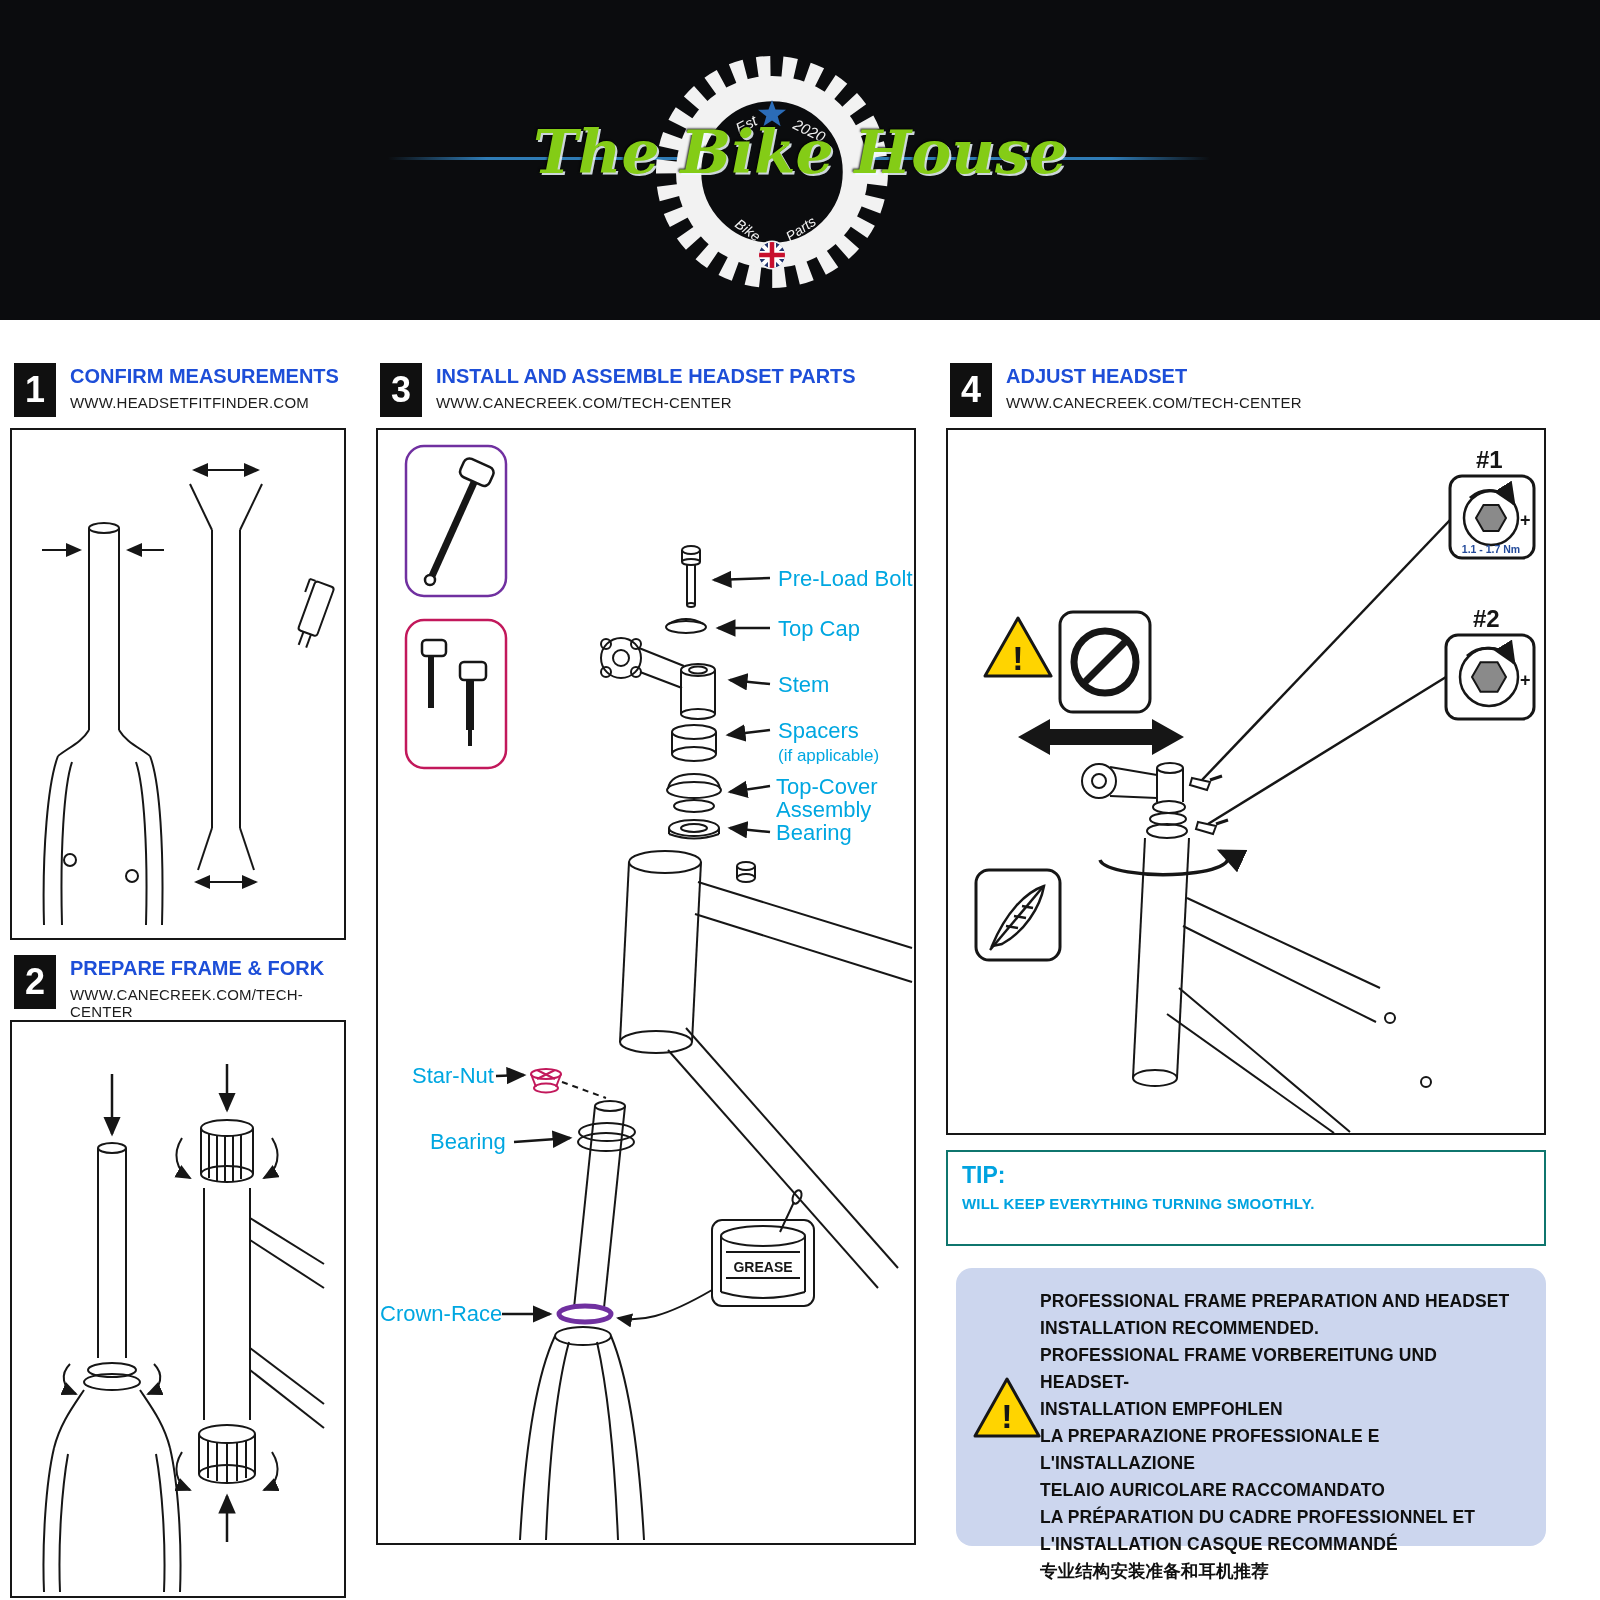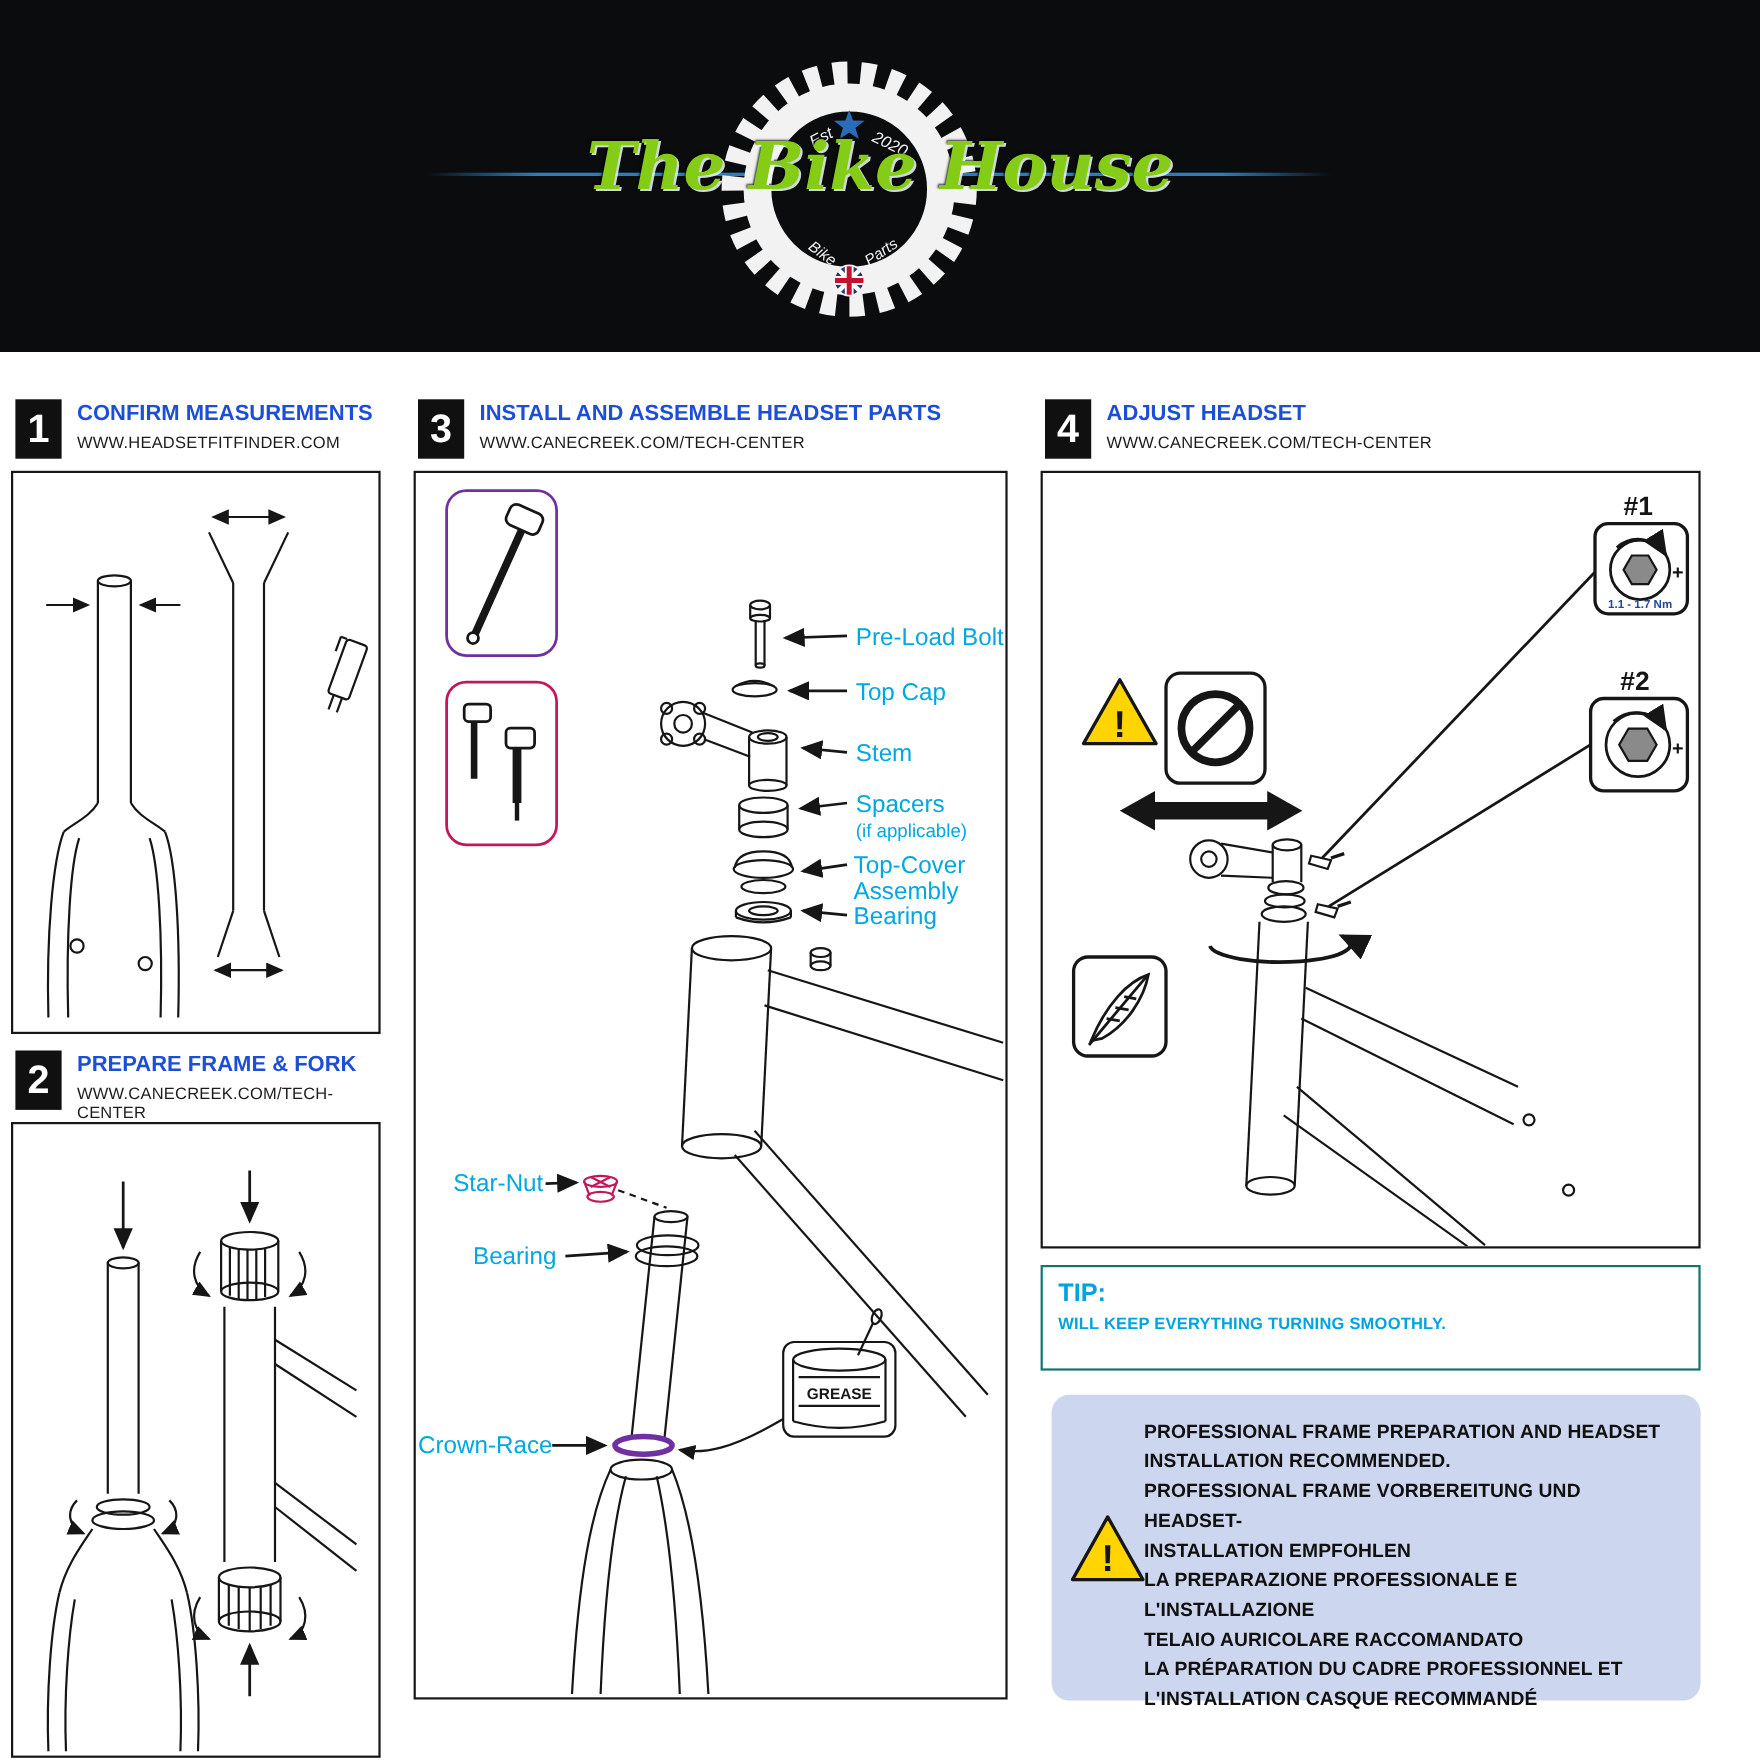--- a/index.html
+++ b/index.html
@@ -487,16 +487,17 @@
     </svg>
     <div class="notice-lines">
       <div>PROFESSIONAL FRAME PREPARATION AND HEADSET</div>
       <div>INSTALLATION RECOMMENDED.</div>
       <div>PROFESSIONAL FRAME VORBEREITUNG UND HEADSET-</div>
       <div>INSTALLATION EMPFOHLEN</div>
       <div>LA PREPARAZIONE PROFESSIONALE E L'INSTALLAZIONE</div>
       <div>TELAIO AURICOLARE RACCOMANDATO</div>
       <div>LA PRÉPARATION DU CADRE PROFESSIONNEL ET</div>
       <div>L'INSTALLATION CASQUE RECOMMANDÉ</div>
+      <div>专业结构安装准备和耳机推荐</div>
     </div>
   </div>
 
 </div>
 
 </body></html>

